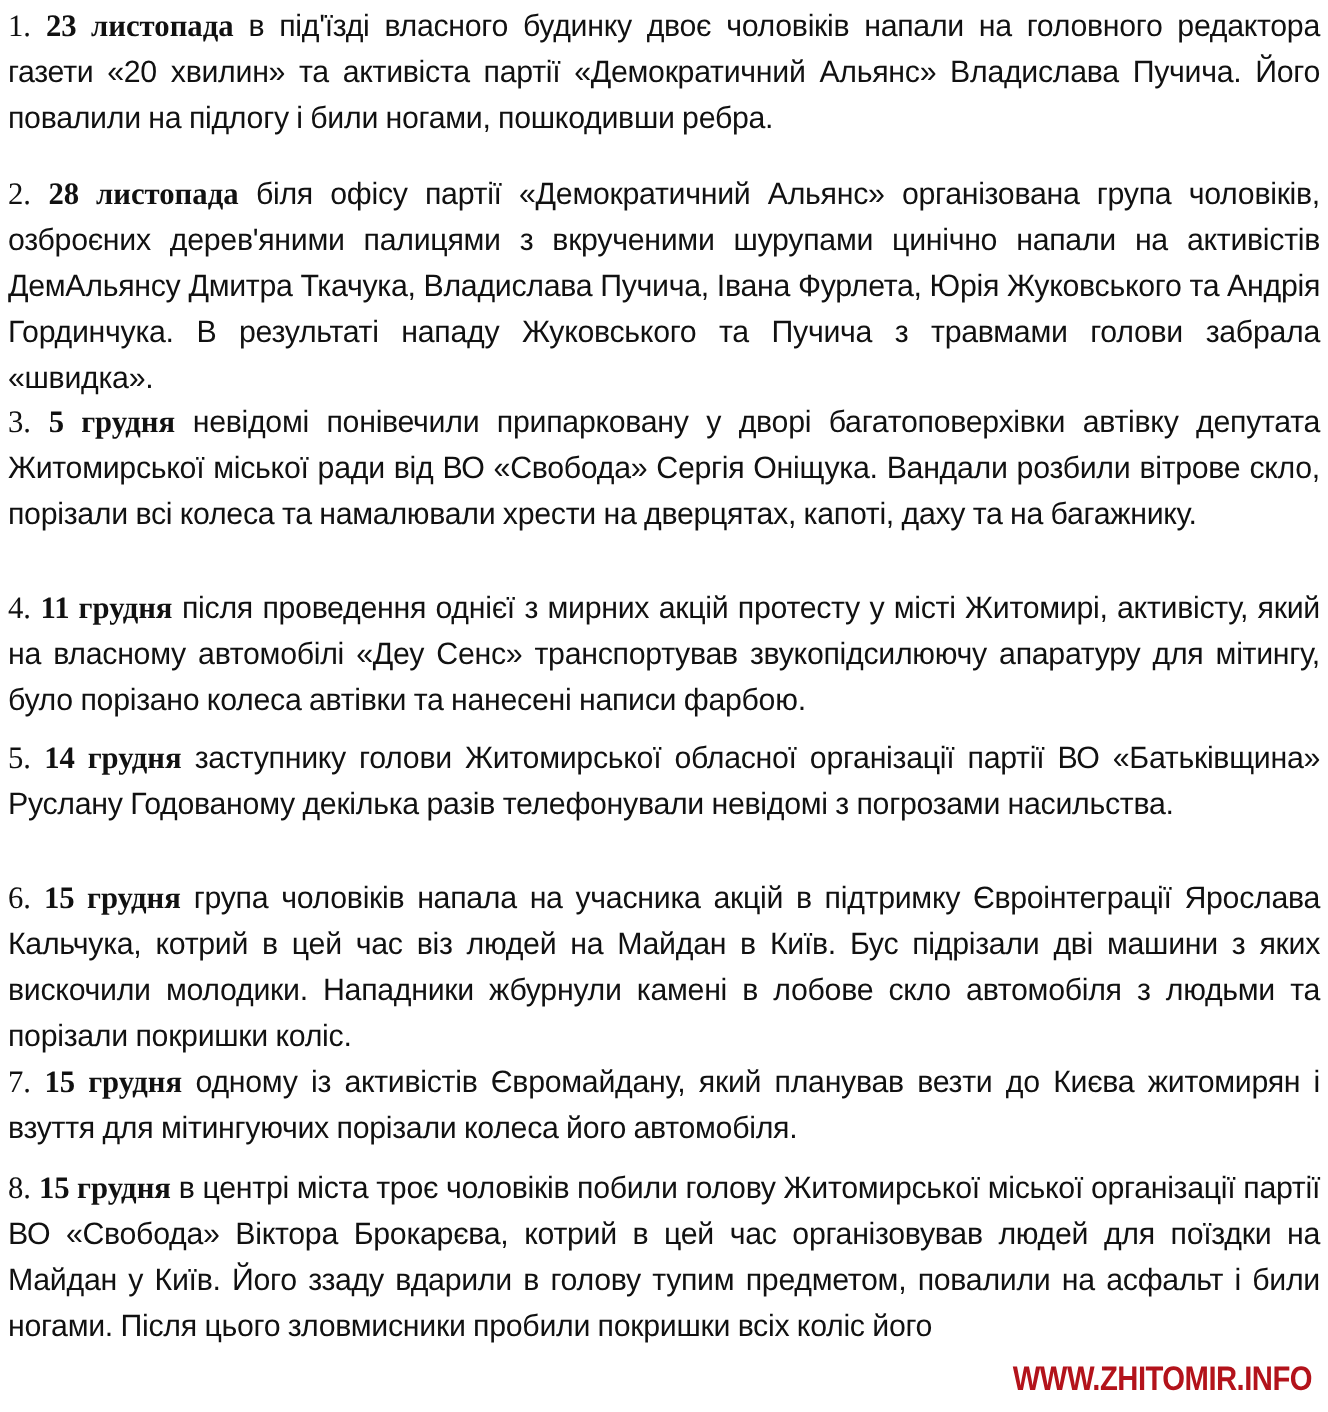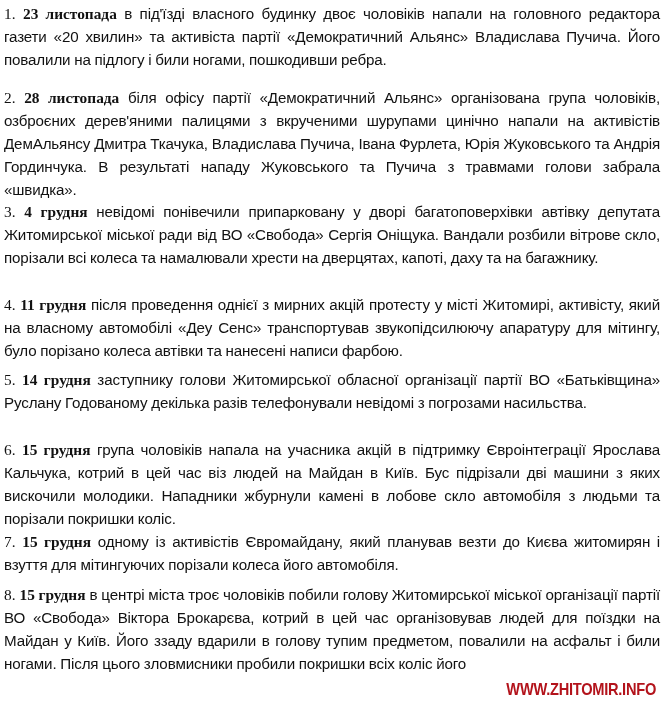--- a/index.html
+++ b/index.html
@@ -63,21 +63,21 @@
     }
   </style>
 </head>
 <body>
 
 <div class="doc">
   <p class="para p1"><span class="num">1.</span> <span class="date">23 листопада</span> <span>в під'їзді власного будинку двоє чоловіків напали на головного редактора газети «20 хвилин» та активіста партії «Демократичний Альянс» Владислава Пучича. Його повалили на підлогу і били ногами, пошкодивши ребра.</span></p>
 
   <p class="para p2"><span class="num">2.</span> <span class="date">28 листопада</span> <span>біля офісу партії «Демократичний Альянс» організована група чоловіків, озброєних дерев'яними палицями з вкрученими шурупами цинічно напали на активістів ДемАльянсу Дмитра Ткачука, Владислава Пучича,  Івана Фурлета, Юрія Жуковського та Андрія Гординчука. В результаті нападу Жуковського та Пучича з травмами голови забрала «швидка».</span></p>
 
-  <p class="para p3"><span class="num">3.</span> <span class="date">4 грудня</span> <span>невідомі понівечили припарковану у дворі багатоповерхівки автівку депутата Житомирської міської ради від ВО «Свобода» Сергія Оніщука. Вандали розбили вітрове скло, порізали всі колеса та намалювали хрести на дверцятах, капоті, даху та на багажнику.</span></p>
+  <p class="para p3"><span class="num">3.</span> <span class="date">5 грудня</span> <span>невідомі понівечили припарковану у дворі багатоповерхівки автівку депутата Житомирської міської ради від ВО «Свобода» Сергія Оніщука. Вандали розбили вітрове скло, порізали всі колеса та намалювали хрести на дверцятах, капоті, даху та на багажнику.</span></p>
 
   <p class="para p4"><span class="num">4.</span> <span class="date">11 грудня</span> <span>після проведення однієї з мирних акцій протесту у місті Житомирі, активісту, який на власному автомобілі «Деу Сенс» транспортував звукопідсилюючу апаратуру для мітингу, було порізано колеса автівки та нанесені написи фарбою.</span></p>
 
   <p class="para p5"><span class="num">5.</span> <span class="date">14 грудня</span> <span>заступнику голови Житомирської обласної організації партії ВО «Батьківщина» Руслану Годованому декілька разів телефонували невідомі з погрозами насильства.</span></p>
 
   <p class="para p6"><span class="num">6.</span> <span class="date">15 грудня</span> <span>група чоловіків напала на учасника акцій в підтримку Євроінтеграції Ярослава Кальчука, котрий в цей час віз людей на Майдан в Київ. Бус підрізали дві машини з яких вискочили молодики. Нападники жбурнули камені в лобове скло автомобіля з людьми та порізали покришки коліс.</span></p>
 
   <p class="para p7"><span class="num">7.</span> <span class="date">15 грудня</span> <span>одному із активістів Євромайдану, який планував везти до Києва житомирян і взуття для мітингуючих порізали колеса його автомобіля.</span></p>
 
   <p class="para p8"><span class="num">8.</span> <span class="date">15 грудня</span> <span>в центрі міста троє чоловіків побили голову Житомирської міської організації партії ВО «Свобода» Віктора  Брокарєва, котрий в цей час організовував людей для поїздки на Майдан у Київ. Його ззаду вдарили в голову тупим предметом, повалили на асфальт і били ногами. Після цього зловмисники пробили покришки всіх коліс його</span></p>

